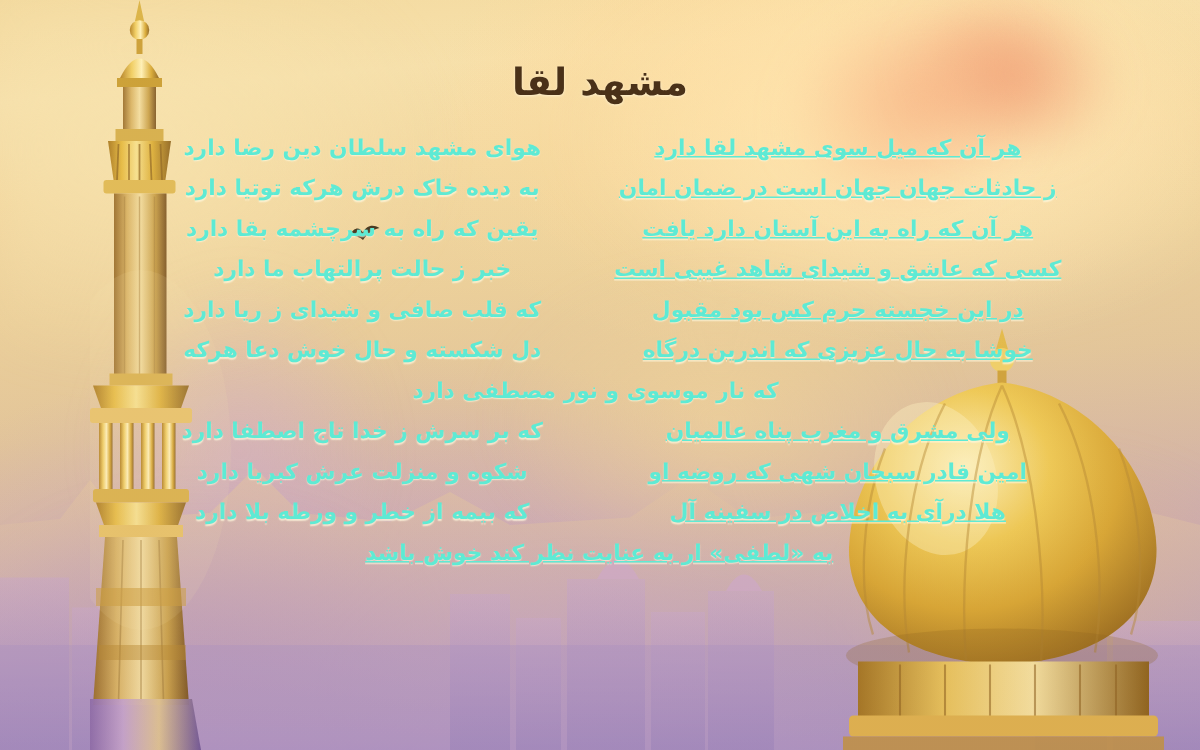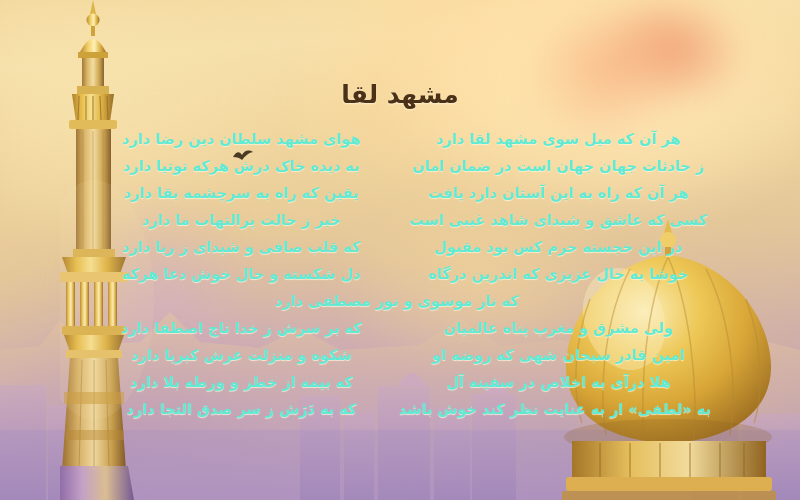--- a/index.html
+++ b/index.html
@@ -99,21 +99,20 @@
     pointer-events: none;
   }
 
   
   .poem {
     position: absolute;
     left: 0; right: 0;
     top: 40px;
     text-align: center;
     pointer-events: none;
-    margin-top: 40px;
   }
   .poem-title {
     font-family: "DejaVu Sans", sans-serif;
     font-size: 25px;
     font-weight: 700;
     color: #4a3118;
     letter-spacing: 1px;
     text-shadow: 0 1px 2px rgba(255,245,215,0.85);
     margin-bottom: 18px;
     direction: rtl;
@@ -133,21 +132,21 @@
   .hemistich {
     width: 305px;
     font-size: 14.5px;
     line-height: 25px;
     font-weight: 700;
     color: #5eead4;
     text-shadow: 0 1px 1px rgba(255,248,222,0.75);
     white-space: nowrap;
     direction: rtl;
   }
-  .hemistich.right { text-align: center; padding-left: 6px; }
+  .hemistich.right { text-align: center; padding-left: 6px; text-decoration: underline; }
   .hemistich.left  { text-align: center; padding-right: 6px; }
 
   
   .bird { position: absolute; left: 232px; top: 148px; pointer-events: none; }
 </style>
 </head>
 <body>
 
 <div id="stage">
 
@@ -380,18 +379,17 @@
       <div class="couplet">
         <div class="hemistich right">امین قادر سبحان شهی که روضه او</div>
         <div class="hemistich left">شکوه و منزلت عرش کبریا دارد</div>
       </div>
       <div class="couplet">
         <div class="hemistich right">هلا درآی به اخلاص در سفینه آل</div>
         <div class="hemistich left">که بیمه از خطر و ورطه بلا دارد</div>
       </div>
       <div class="couplet">
         <div class="hemistich right">به «لطفی» ار به عنایت نظر کند خوش باشد</div>
-        <div class="hemistich left">که به دَرَش ز سر صدق التجا دارد</div>
       </div>
     </div>
   </div>
 
 </div>
 
 </body></html>

